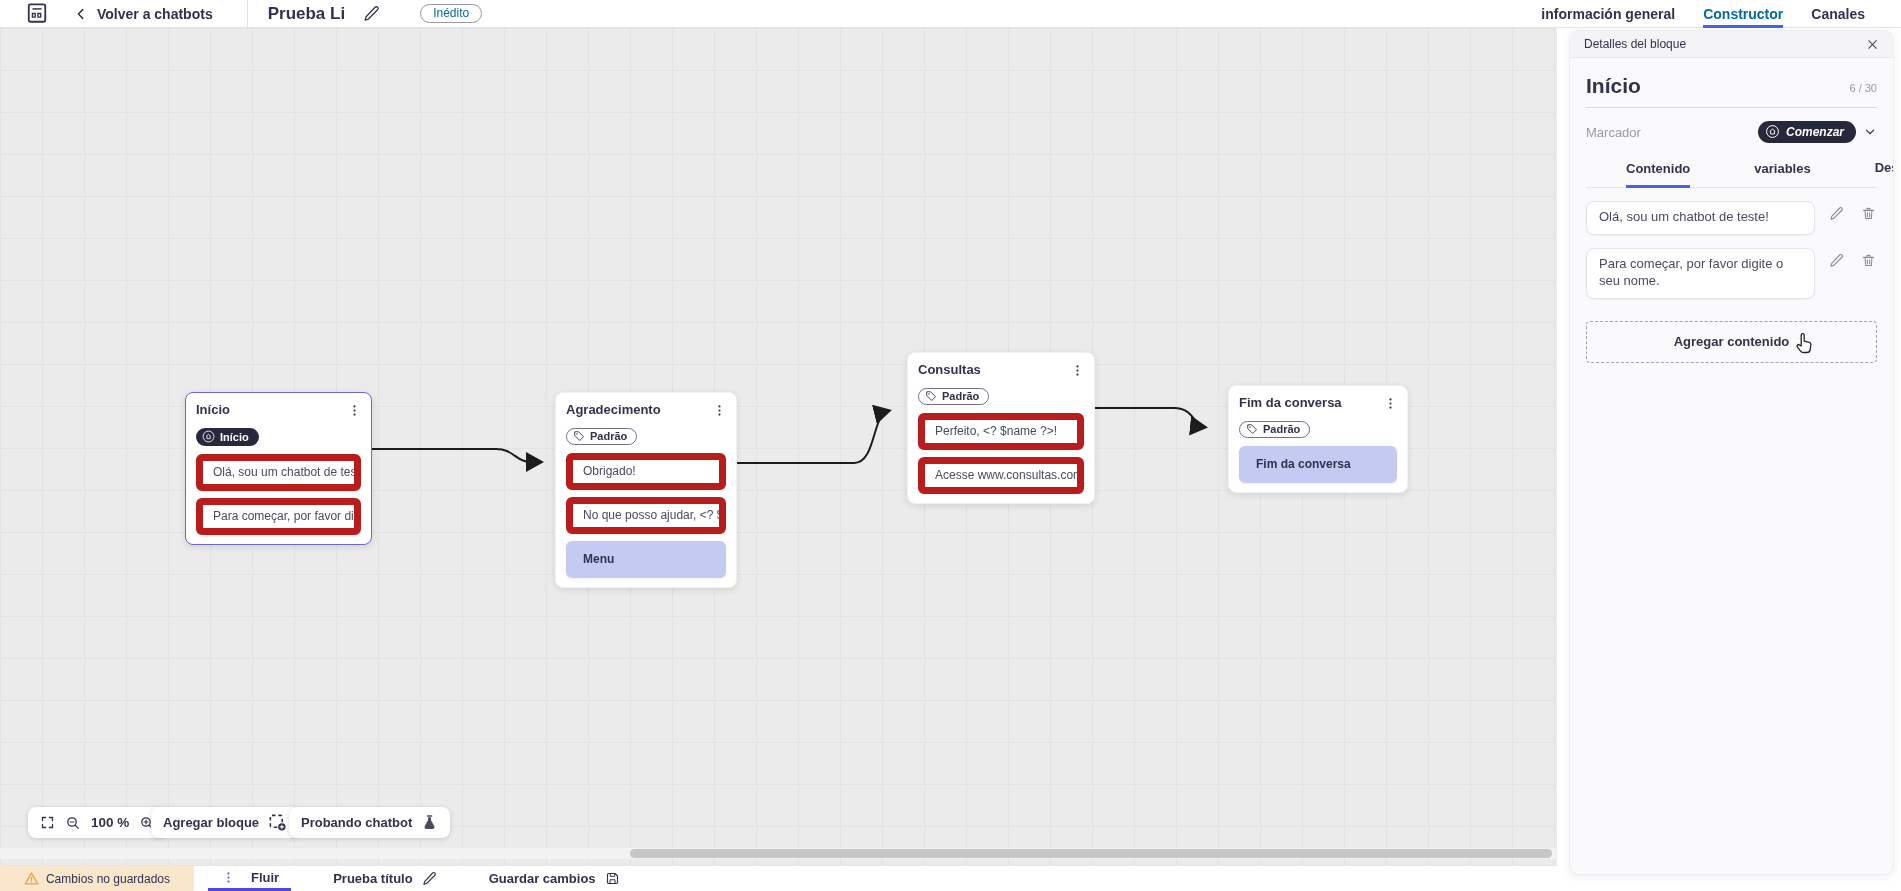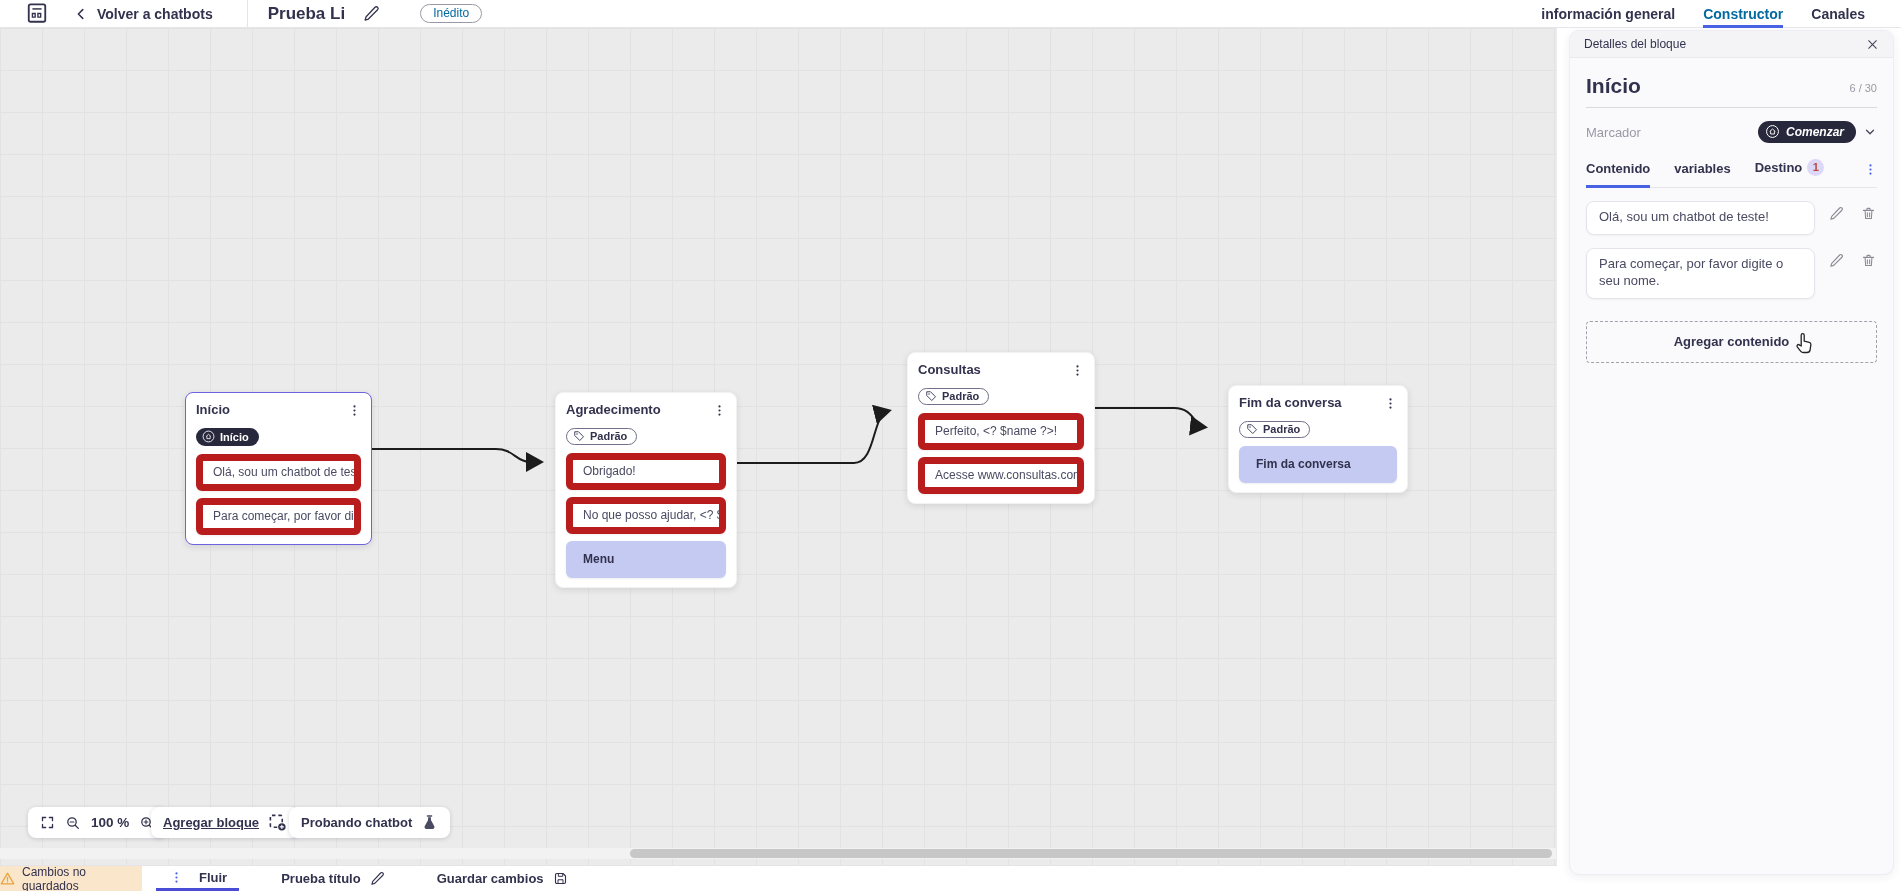--- a/index.html
+++ b/index.html
@@ -45,21 +45,21 @@
   .bcard { background:#fff; border:7px solid #b91c1c; box-shadow:0 1px 2px rgba(40,40,60,.08);
            border-radius:6px; padding:4px 10px 5px; font-size:12px; color:#4a4a63; margin-top:7px;
            white-space:nowrap; overflow:hidden; }
   .bcard.hl { background:#C5CAF3; border-color:#C5CAF3; font-weight:bold; color:#32324E; }
 
   .zoom-bar, .canvas-btn { position:absolute; top:779px; height:31px; background:#fff; border-radius:8px;
            box-shadow:0 1px 4px rgba(40,40,60,.18); display:flex; align-items:center; gap:10px;
            padding:0 12px; font-size:13px; font-weight:bold; color:#32324E; cursor:pointer; }
   .zoom-bar { left:28px; }
   .zoom-pct { font-size:13.5px; }
-  #add-block-btn { left:151px; gap:9px;text-decoration:underline; }
+  #add-block-btn { left:151px; gap:9px; }
   #test-bot-btn { left:289px; gap:9px; }
 
   .hscroll-track { position:absolute; left:0; top:820px; width:1556px; height:11px; background:#F3F2F2; }
   .hscroll-thumb { position:absolute; left:630px; top:821px; width:922px; height:9px;
                    background:#C8C7C7; border-radius:5px; cursor:grab; }
 
   
   .right-col { position:absolute; left:1556px; top:28px; width:345px; height:863px; background:#fff;
                border-left:1px solid #ebebef; z-index:20; }
   .panel { position:absolute; left:12px; top:2px; width:325px; height:845px; background:#FAFAFC;
@@ -77,42 +77,42 @@
   .marker-label { font-size:13px; color:#9a9aa6; }
   .marker-value { display:flex; align-items:center; gap:7px; }
   .pill-dark { display:inline-flex; align-items:center; gap:6px; background:#28283C; color:#fff;
                border-radius:20px; padding:3px 12px 4px 7px; font-size:12px; font-weight:bold; cursor:pointer;font-style:italic; }
   .chev-down { color:#44445c; display:flex; cursor:pointer; }
 
   .panel-tabs { display:flex; align-items:flex-end; gap:24px; margin-top:16px;
                 border-bottom:1px solid #e5e5ea; }
   .ptab { font-size:13px; font-weight:bold; color:#32324E; padding-bottom:9px;
           border-bottom:3px solid transparent; margin-bottom:-1px; display:flex; align-items:center;
-          gap:5px; cursor:pointer; }
+          gap:5px; cursor:pointer;margin-left:40px; }
   .ptab.active { border-bottom-color:#4763E4; }
   .badge-count { display:inline-block; width:17px; height:17px; line-height:17px; border-radius:50%;
                  background:#DCD8F7; color:#BA4A40; font-size:11px; text-align:center; font-weight:bold; }
   .tabs-kebab { margin-left:auto; color:#4763E4; padding-bottom:7px; cursor:pointer; }
 
   .content-row { display:flex; align-items:flex-start; gap:14px; margin-top:13px; }
   .content-card { flex:0 0 229px; background:#fff; border:1px solid #e4e4ea; border-radius:8px;
                   padding:7px 12px 8px; font-size:13px; color:#4a4a63; line-height:1.3;
                   box-shadow:0 1px 2px rgba(40,40,60,.05); cursor:text; }
   .row-icons { display:flex; gap:17px; margin-top:5px; color:#8b8b98; }
   .row-icons span { cursor:pointer; display:flex; }
   .add-content { margin-top:22px; border:1px dashed #a2a2ae; border-radius:4px; height:42px;
                  display:flex; align-items:center; justify-content:center; font-size:13px;
                  font-weight:bold; color:#32324E; cursor:pointer; }
 
   .hand-cursor { position:absolute; left:235px; top:303px; z-index:40; pointer-events:none; }
 
   
   .bottombar { position:absolute; left:0; top:865px; width:1557px; height:26px; background:#fff;
                border-top:1px solid #e4e4e8; display:flex; align-items:stretch; z-index:30; }
-  .unsaved { width:142px; background:#FAE7CB; display:flex; align-items:center; justify-content:center;
+  .unsaved { width:194px; background:#FAE7CB; display:flex; align-items:center; justify-content:center;
              gap:7px; font-size:12px; color:#32324E; }
   .flow-tab { display:flex; align-items:center; gap:16px; margin-left:14px; padding:0 12px 0 14px;
               border-bottom:3px solid #4A4CD6; cursor:pointer; }
   .flow-tab .dots { color:#4763E4; display:flex; }
   .flow-tab .lbl { font-size:13px; font-weight:bold; }
   .bb-btn { display:flex; align-items:center; gap:9px; font-size:13px; font-weight:bold;
             color:#32324E; cursor:pointer; }
   #edit-title-btn { margin-left:42px; }
   #save-btn { margin-left:52px; }
   .bb-icon { color:#32324E; display:flex; }

